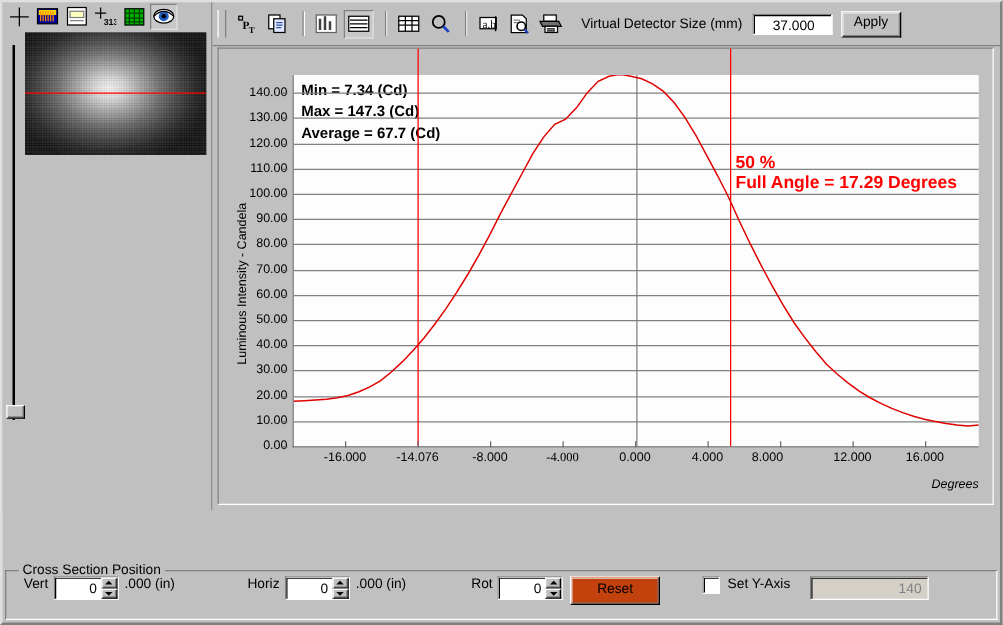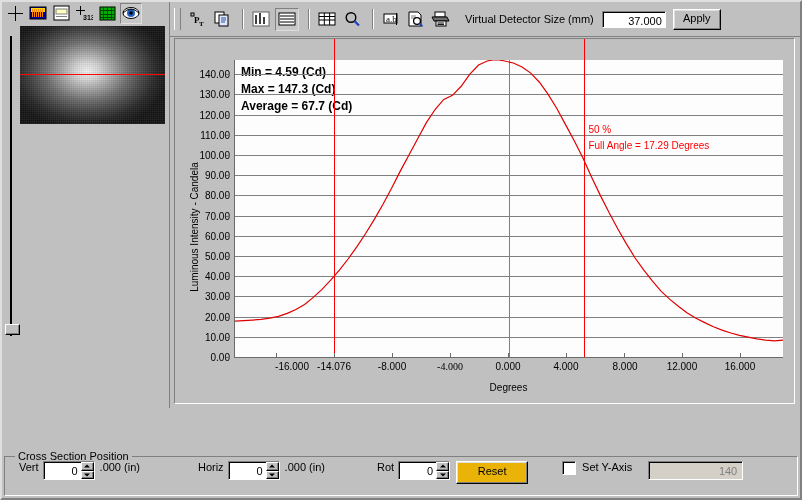--- a/index.html
+++ b/index.html
@@ -64,21 +64,21 @@
   .sep{width:1px;height:20px;margin:0 6px;background:#808080;
        border-right:1px solid #fff;}
   .ticon{width:22px;height:21px;display:flex;align-items:center;justify-content:center;
          margin-right:3px;cursor:default;background:#c0c0c0;}
   .ticon.sel{border:1px solid #808080;border-right-color:#dfdfdf;border-bottom-color:#dfdfdf;
              background:#c8c8c8;}
   .vds-label{margin-left:10px;margin-right:8px;font-size:11px;white-space:nowrap;}
   .vds-input{width:64px;height:17px;background:#fff;
              border:1px solid #808080;border-right-color:#fff;border-bottom-color:#fff;
              box-shadow:inset 1px 1px 0 #000;
-             text-align:right;padding:1px 3px 0 0;font-size:11px;line-height:16px;
+             text-align:right;padding:1px 13px 0 0;font-size:11px;line-height:16px;
              box-sizing:border-box;}
   .apply-btn{margin-left:7px;width:46px;height:19px;background:#c0c0c0;
              border:1px solid #fff;border-right-color:#000;border-bottom-color:#000;
              box-shadow:inset -1px -1px 0 #808080, inset 1px 1px 0 #dfdfdf;
              font-size:11px;text-align:center;line-height:17px;cursor:default;}
 
   
   .chartwrap{position:absolute;left:4px;top:36px;right:5px;bottom:4px;
              background:#c0c0c0;
              border:1px solid #808080;border-right-color:#fff;border-bottom-color:#fff;}
@@ -91,25 +91,25 @@
         background:#fdfdfd;border-left:1px solid #6b6b6b;border-bottom:1px solid #6b6b6b;}
   .gl-h{position:absolute;left:0;right:0;height:1px;background:#808080;}
   .gl-v{position:absolute;top:0;bottom:0;width:1px;background:#808080;}
   .ytick{position:absolute;right:0;transform:translateY(-50%);
          text-align:right;font-size:10px;white-space:nowrap;}
   .ytickmark{position:absolute;left:0;width:4px;height:1px;background:#6b6b6b;}
   .ytickbox{position:absolute;left:0;width:55px;top:21px;bottom:45px;}
   .xtickbox{position:absolute;left:59px;right:11px;bottom:28px;height:16px;}
   .xtick{position:absolute;transform:translateX(-50%);font-size:10px;white-space:nowrap;top:2px;}
   .xtmark{position:absolute;top:-6px;width:1px;height:5px;background:#6b6b6b;}
-  .xlabel{position:absolute;left:59px;right:11px;bottom:10px;text-align:center;font-size:10px;}
+  .xlabel{position:absolute;left:59px;right:11px;bottom:10px;text-align:right;font-size:10px;font-style:italic;}
   .vred{position:absolute;top:-21px;width:1px;background:#ff0000;}
   .stats{position:absolute;left:6px;top:4px;font-weight:bold;font-size:12px;line-height:17px;
          white-space:nowrap;}
-  .ann{position:absolute;color:#ff0000;font-size:10px;line-height:13px;white-space:nowrap;}
+  .ann{position:absolute;color:#ff0000;font-size:14px;line-height:13px;white-space:nowrap;font-weight:bold;}
 
   
   .bottom{position:absolute;left:2px;right:2px;bottom:2px;height:46px;}
   .group{position:absolute;inset:6px 0 0 0;
          border:1px solid #808080;border-right-color:#fff;border-bottom-color:#fff;text-decoration:underline;}
   .group-lbl{position:absolute;left:10px;top:-7px;background:#c0c0c0;padding:0 3px;font-size:11px;}
   .row{position:absolute;left:0;right:0;top:4px;height:22px;display:flex;align-items:flex-start;}
   .fld-lbl{font-size:11px;margin-right:4px;}
   .spin{display:flex;height:19px;background:#fff;
         border:1px solid #808080;border-right-color:#fff;border-bottom-color:#fff;
@@ -117,21 +117,21 @@
   .spin .val{width:34px;text-align:right;padding:1px 3px 0 0;font-size:11px;line-height:16px;}
   .spin .arrows{width:13px;display:flex;flex-direction:column;}
   .spin .arr{flex:1;background:#c0c0c0;border:1px solid #fff;
              border-right-color:#000;border-bottom-color:#000;
              box-shadow:inset -1px -1px 0 #808080;position:relative;}
   .spin .arr i{position:absolute;left:50%;top:50%;transform:translate(-50%,-50%);
                width:0;height:0;border-left:3px solid transparent;border-right:3px solid transparent;}
   .spin .arr.up i{border-bottom:3px solid #000;}
   .spin .arr.dn i{border-top:3px solid #000;}
   .unit{font-size:11px;margin-left:5px;}
-  .reset-btn{width:70px;height:21px;background:#eab308;margin-left:6px;
+  .reset-btn{width:70px;height:21px;background:#c2410c;margin-left:6px;
              border:1px solid #fff;border-right-color:#000;border-bottom-color:#000;
              box-shadow:inset -1px -1px 0 #808080, inset 1px 1px 0 #dfdfdf;
              font-size:11px;text-align:center;line-height:19px;cursor:default;}
   .chk{width:12px;height:12px;background:#fff;margin-right:6px;
        border:1px solid #808080;border-right-color:#fff;border-bottom-color:#fff;
        box-shadow:inset 1px 1px 0 #000;}
   .ydis{width:95px;height:19px;background:#d4d0c8;margin-left:12px;
         border:1px solid #808080;border-right-color:#fff;border-bottom-color:#fff;
         box-shadow:inset 1px 1px 0 #000;color:#808080;text-align:right;
         padding:1px 5px 0 0;font-size:11px;line-height:16px;box-sizing:border-box;}
@@ -334,21 +334,21 @@
               <div class="ytickmark" style="top: 74.7551px; left: 51px;"></div>
               <div class="ytick" style="top: 54.551px;">120.00</div>
               <div class="ytickmark" style="top: 54.551px; left: 51px;"></div>
               <div class="ytick" style="top: 34.3469px;">130.00</div>
               <div class="ytickmark" style="top: 34.3469px; left: 51px;"></div>
               <div class="ytick" style="top: 14.1429px;">140.00</div>
               <div class="ytickmark" style="top: 14.1429px; left: 51px;"></div>
             </div>
           <div class="plot" id="plot">
             <div class="stats">
-              <div>Min = 4.59 (Cd)</div>
+              <div>Min = 7.34 (Cd)</div>
               <div>Max = 147.3 (Cd)</div>
               <div>Average = 67.7 (Cd)</div>
             </div>
           <div class="gl-h" style="top: 276.796px;"></div>
               <div class="gl-h" style="top: 256.592px;"></div>
               <div class="gl-h" style="top: 236.388px;"></div>
               <div class="gl-h" style="top: 216.184px;"></div>
               <div class="gl-h" style="top: 195.98px;"></div>
               <div class="gl-h" style="top: 175.776px;"></div>
               <div class="gl-h" style="top: 155.571px;"></div>
@@ -362,33 +362,33 @@
               <div class="gl-v" style="left: 274px;"></div>
               <svg width="548" height="297" style="position: absolute; left: 0px; top: 0px;">
                 <polyline points="0.00,261.04 8.70,260.63 17.40,260.03 26.10,259.42 34.79,258.21 43.49,256.39 52.19,253.36 60.89,249.52 69.59,244.47 78.29,237.40 86.98,229.32 95.68,220.22 104.38,210.12 113.08,199.01 121.78,186.89 130.48,173.76 139.17,159.61 147.87,144.46 156.57,128.30 165.27,111.12 173.97,94.96 182.67,78.80 191.37,62.63 200.06,49.50 208.76,39.40 217.46,35.36 226.16,26.27 234.86,14.14 243.56,5.05 252.25,1.01 260.95,-0.61 269.65,1.01 278.35,3.03 287.05,7.07 295.75,13.13 304.44,22.22 313.14,34.35 321.84,48.49 330.54,64.65 339.24,80.82 347.94,97.99 356.63,117.18 365.33,135.37 374.03,152.54 382.73,168.70 391.43,183.86 400.13,198.00 408.83,210.12 417.52,221.23 426.22,231.34 434.92,239.42 443.62,246.49 452.32,252.96 461.02,258.21 469.71,262.65 478.41,266.69 487.11,270.13 495.81,272.96 504.51,275.38 513.21,277.20 521.90,278.82 530.60,280.03 539.30,280.84 548.00,280.03" fill="none" stroke="#e00000" stroke-width="1.2"></polyline>
               </svg>
               <div class="vred" style="left: 98.727px; height: 318px; background: rgb(255, 0, 0);"></div>
               <div class="vred" style="left: 349.386px; height: 318px; background: rgb(255, 0, 0);"></div>
               <div class="ann" style="left: 353.386px; top: 62.6327px;">50 %</div>
               <div class="ann" style="left: 353.386px; top: 78.7959px;">Full Angle = 17.29 Degrees</div>
             </div>
           <div class="xtickbox" id="xtickbox">
-              <div class="xtick" style="left: 42.0423px; margin-left: 16px;">-16.000</div>
+              <div class="xtick" style="left: 42.0423px;">-16.000</div>
               <div class="xtmark" style="left: 42.0423px;"></div>
               <div class="xtick" style="left: 100.032px;">-14.076</div>
               <div class="xtmark" style="left: 100.032px;"></div>
               <div class="xtick" style="left: 158.021px;">-8.000</div>
               <div class="xtmark" style="left: 158.021px;"></div>
               <div class="xtick" style="left: 216.011px; font-family: Liberation Serif, serif;">-4.000</div>
               <div class="xtmark" style="left: 216.011px;"></div>
               <div class="xtick" style="left: 274px;">0.000</div>
               <div class="xtmark" style="left: 274px;"></div>
               <div class="xtick" style="left: 331.989px;">4.000</div>
               <div class="xtmark" style="left: 331.989px;"></div>
-              <div class="xtick" style="left: 391px;">8.000</div>
+              <div class="xtick" style="left: 380px;">8.000</div>
               <div class="xtmark" style="left: 389.979px;"></div>
               <div class="xtick" style="left: 447.968px;">12.000</div>
               <div class="xtmark" style="left: 447.968px;"></div>
               <div class="xtick" style="left: 505.958px;">16.000</div>
               <div class="xtmark" style="left: 505.958px;"></div>
             </div>
           <div class="xlabel">Degrees</div>
         </div>
       </div>
     </div>

